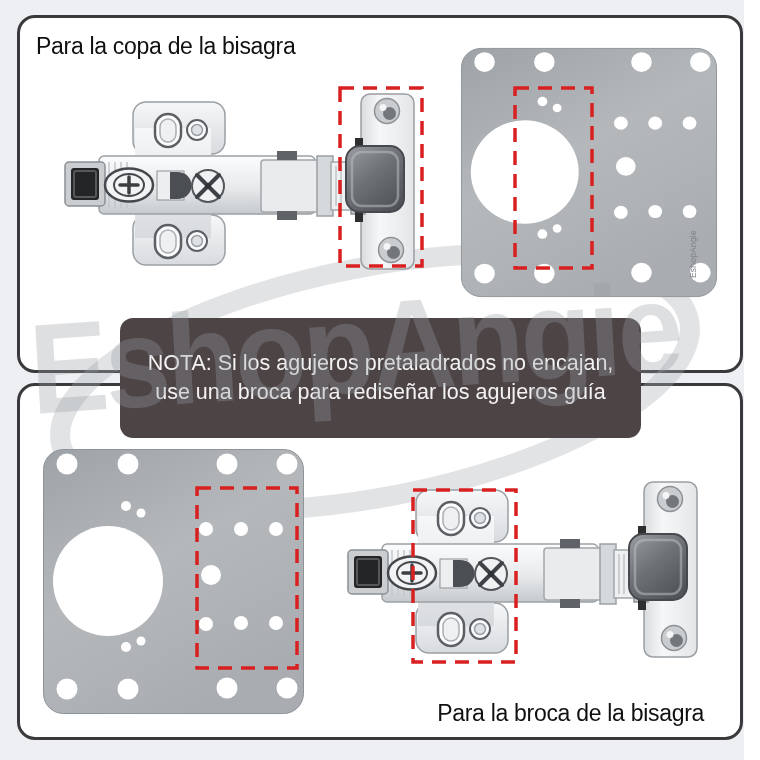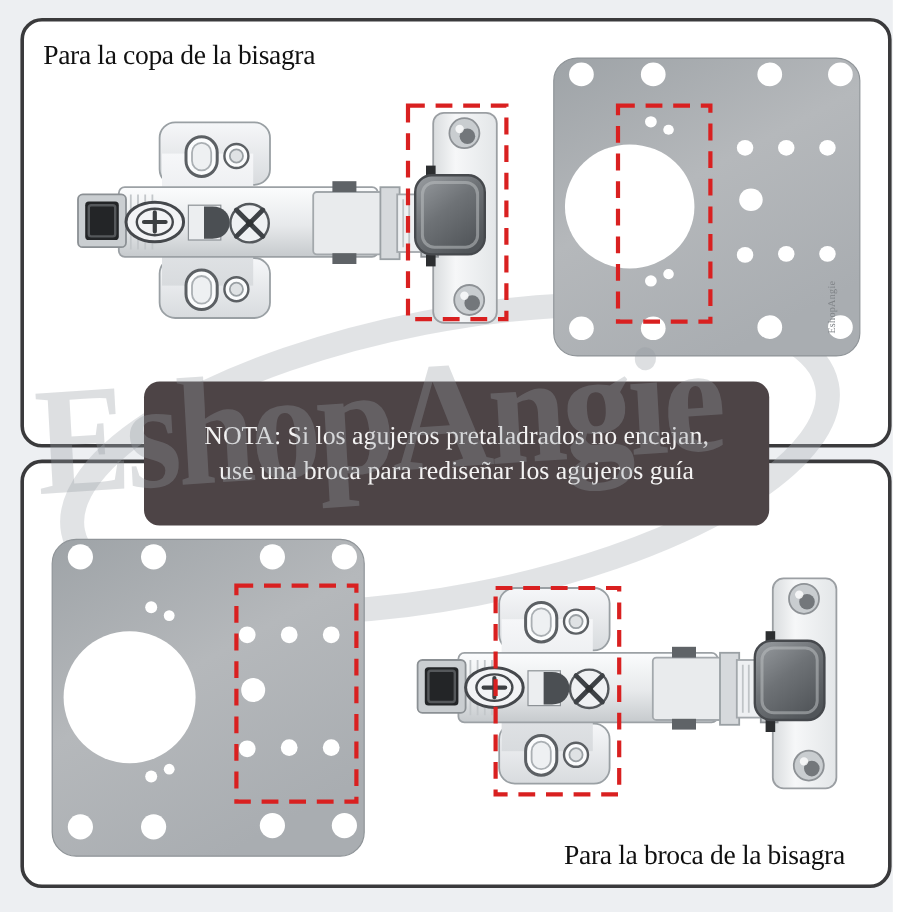--- a/index.html
+++ b/index.html
@@ -1,21 +1,21 @@
 <!DOCTYPE html>
 <html><head>
 <meta charset="utf-8">
 <style>
   html,body { margin:0; padding:0; }
   .page {
     position: relative;
     width: 744px; height: 760px;
     background: #edeff2;
     overflow: hidden;
-    font-family: Liberation Serif, serif;
+    font-family: Liberation Sans, sans-serif;
   }
   .panel {
     position: absolute;
     left: 17px; width: 720px;
     background: #ffffff;
     border: 3px solid #3a3a3c;
     border-radius: 18px;
     z-index: 0;
   }
   .panel-top   { top: 15px;  height: 352px; }

